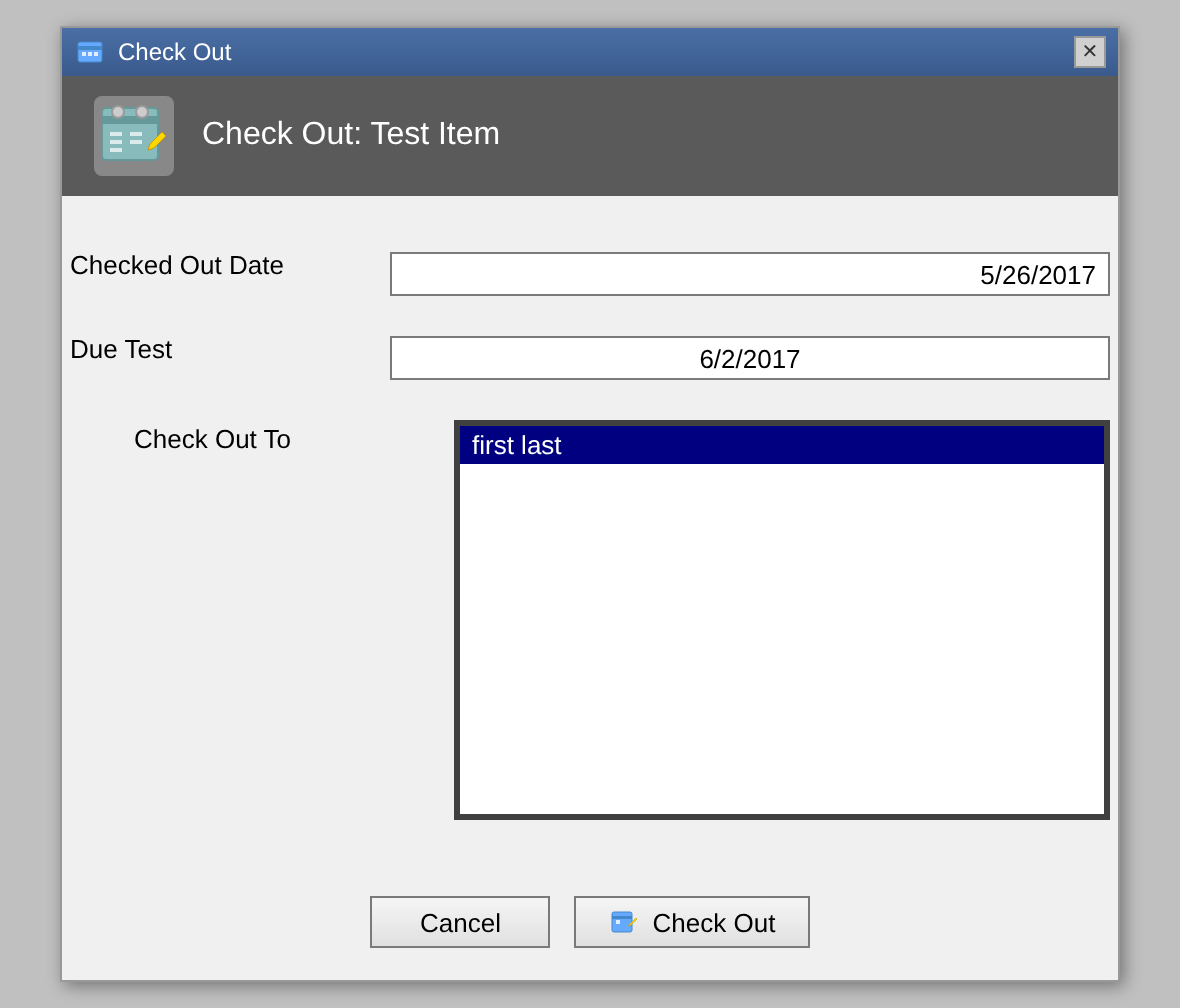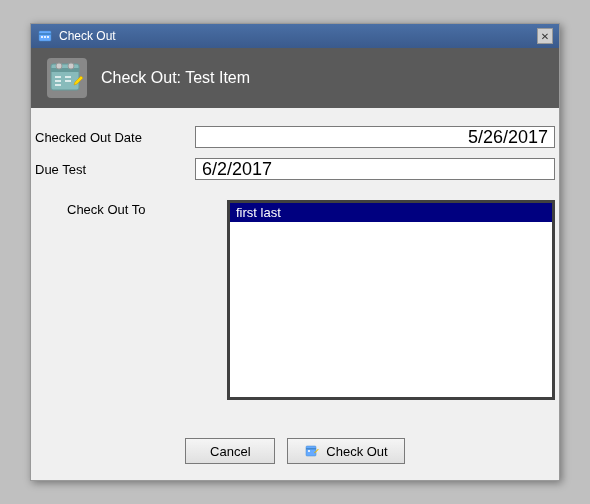--- a/index.html
+++ b/index.html
@@ -112,22 +112,23 @@
       flex-shrink: 0;
     }
 
     .form-input {
       flex: 1;
       border: 1px solid #7a7a7a;
       background: white;
       padding: 2px 6px;
       height: 22px;
       outline: none;
-      font-size: 18px;
+      font-size: 13px;
       text-align: right;
+      margin-top: 10px;
     }
 
     .form-select-wrapper {
       flex: 1;
       position: relative;
       display: flex;
     }
 
     .form-select {
       flex: 1;
@@ -262,21 +263,21 @@
 
   <div class="form-body">
 
     <div class="form-row">
       <div class="form-label">Checked Out Date</div>
       <input class="form-input" type="text" value="5/26/2017" style="text-align: right;">
     </div>
 
     <div class="form-row">
       <div class="form-label">Due Test</div>
-      <input class="form-input" type="text" value="6/2/2017" style="text-align: left;">
+      <input class="form-input" type="text" value="6/2/2017" style="text-align: center;">
     </div>
 
 
     <div class="separator"></div>
 
     <div class="checkout-to-row">
       <div class="checkout-to-label">Check Out To</div>
       <div class="checkout-to-list">
         <div class="list-item-selected">first last</div>
       </div>

